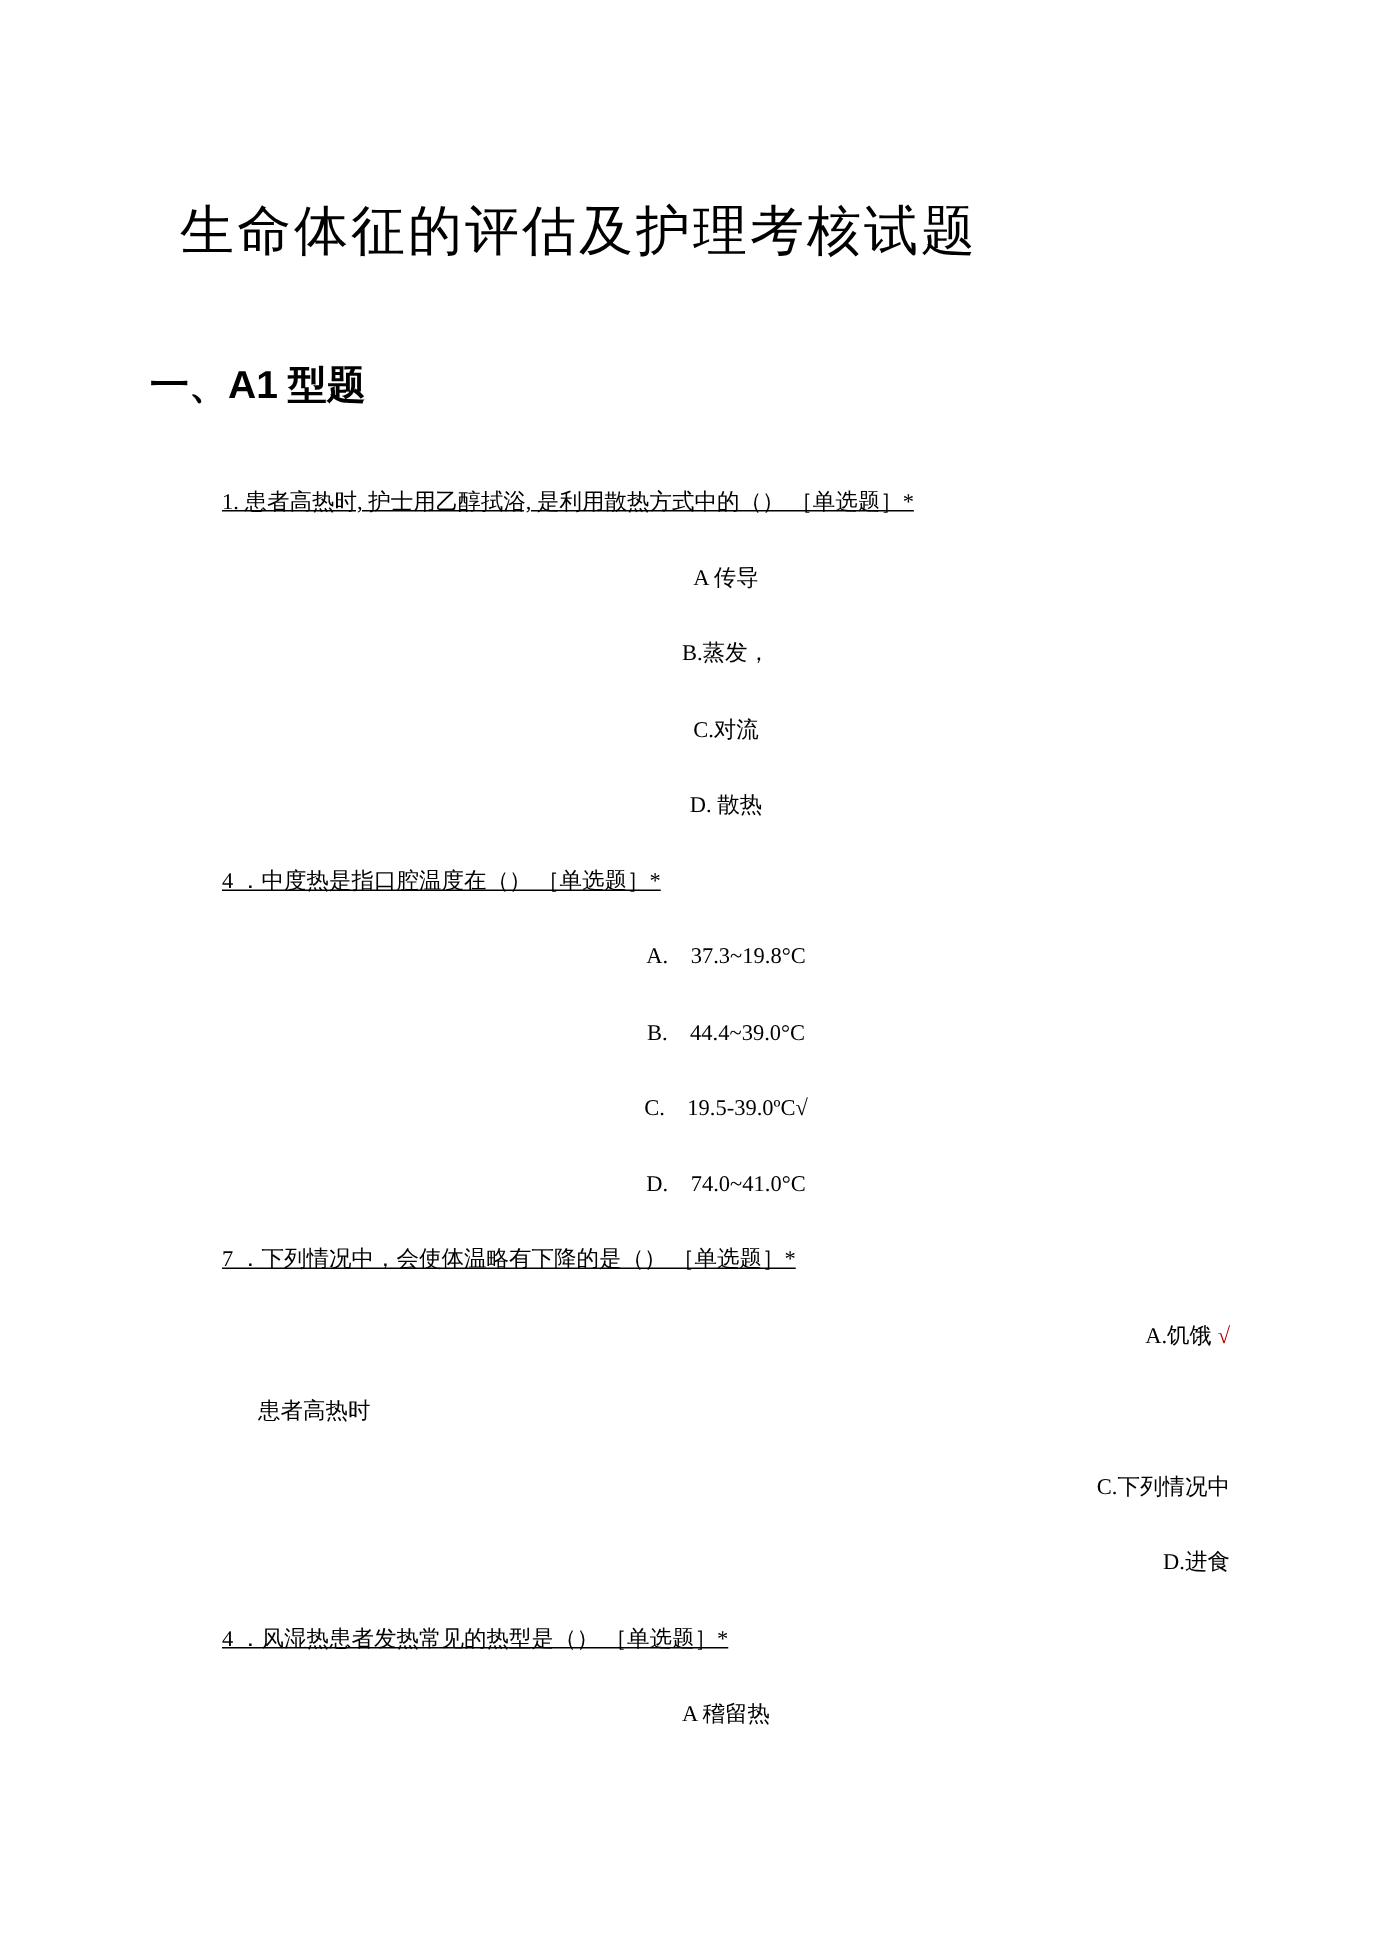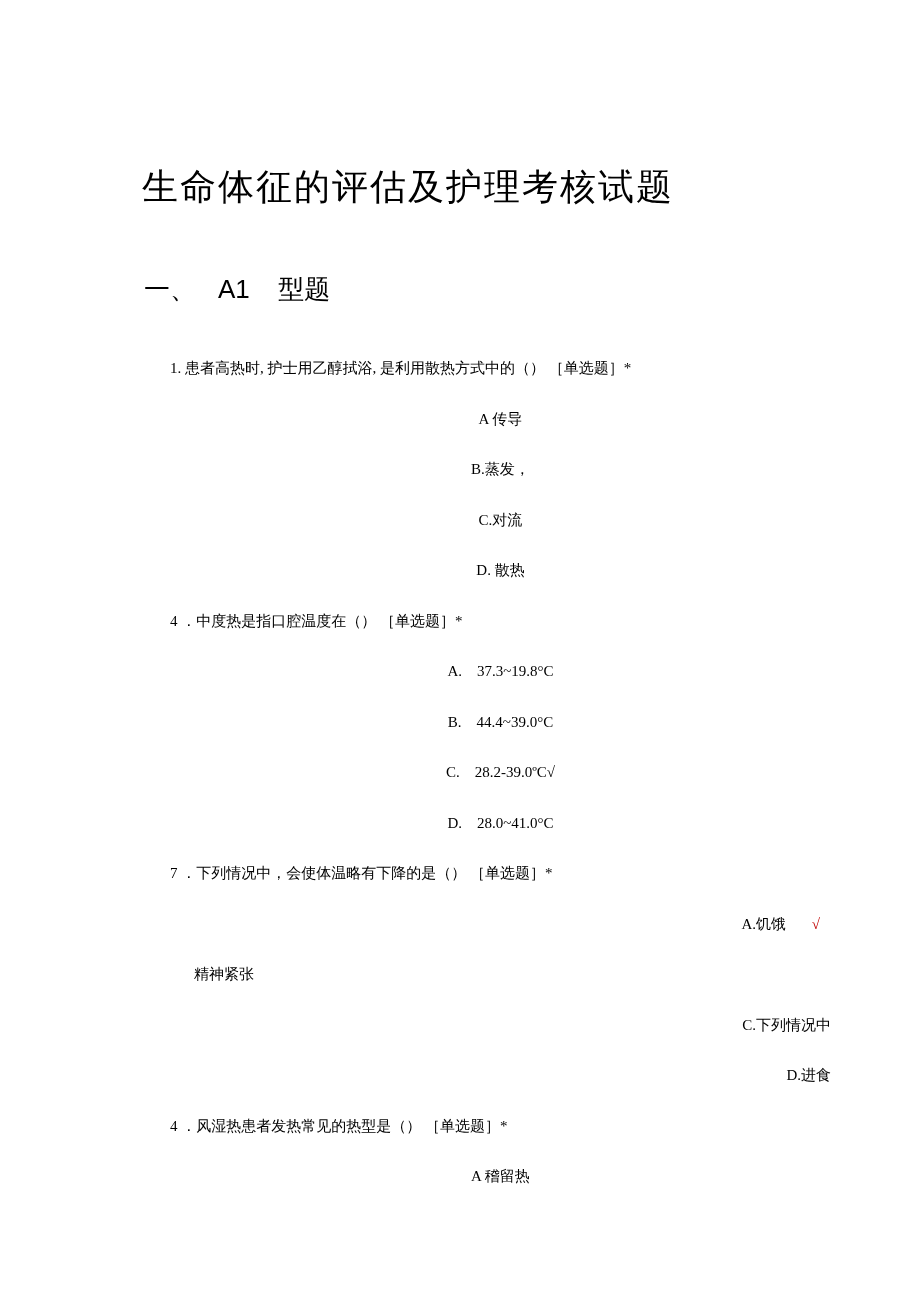--- a/index.html
+++ b/index.html
@@ -1,47 +1,48 @@
 <!DOCTYPE html>
 <html><head>
   <meta charset="utf-8">
   <style>
     * {
-      margin: 11px;
+      margin: 0;
       padding: 0;
       box-sizing: border-box;
     }
     body {
       font-family: "SimSun", "宋体", serif;
       background: #ffffff;
       width: 920px;
       padding: 130px 100px 60px 100px;
       color: #000;
     }
     .title {
       font-size: 36px;
       font-weight: normal;
       margin-bottom: 60px;
       margin-left: 20px;
       letter-spacing: 2px;
     }
     .section-header {
       font-size: 26px;
       margin-bottom: 50px;
-      font-weight: normal;
+      font-weight: bold;
       font-family: "SimSun", "宋体", serif;
     }
     .section-header .section-type {
       font-family: Arial, sans-serif;
     }
     .question {
       margin-bottom: 28px;
       margin-left: 48px;
       font-size: 15px;
       line-height: 1.5;
+      text-decoration: underline;
     }
     .option {
       margin-bottom: 28px;
       margin-left: 48px;
       font-size: 15px;
       line-height: 1.5;
       text-align: center;
     }
     .option-a-plain {
       margin-bottom: 28px;
@@ -71,25 +72,25 @@
 
 <div class="question">1. 患者高热时, 护士用乙醇拭浴, 是利用散热方式中的（） ［单选题］*</div>
 <div class="option">A 传导</div>
 <div class="option">B.蒸发，</div>
 <div class="option">C.对流</div>
 <div class="option">D. 散热</div>
 
 <div class="question">4 ．中度热是指口腔温度在（） ［单选题］*</div>
 <div class="option">A.　37.3~19.8°C</div>
 <div class="option">B.　44.4~39.0°C</div>
-<div class="option">C.　28.2-39.0ºC√</div>
-<div class="option">D.　28.0~41.0°C</div>
+<div class="option">C.　19.5-39.0ºC√</div>
+<div class="option">D.　74.0~41.0°C</div>
 
 <div class="question">7 ．下列情况中，会使体温略有下降的是（） ［单选题］*</div>
 <div class="option-a-plain">
   <span>A.饥饿 </span><span class="red">√</span>
 </div>
-<div class="option-indented-b">精神紧张</div>
+<div class="option-indented-b">患者高热时</div>
 <div class="option-a-plain">C.下列情况中</div>
 <div class="option-a-plain">D.进食</div>
 
 <div class="question">4 ．风湿热患者发热常见的热型是（） ［单选题］*</div>
 <div class="option">A 稽留热</div>
 
 </body></html>

